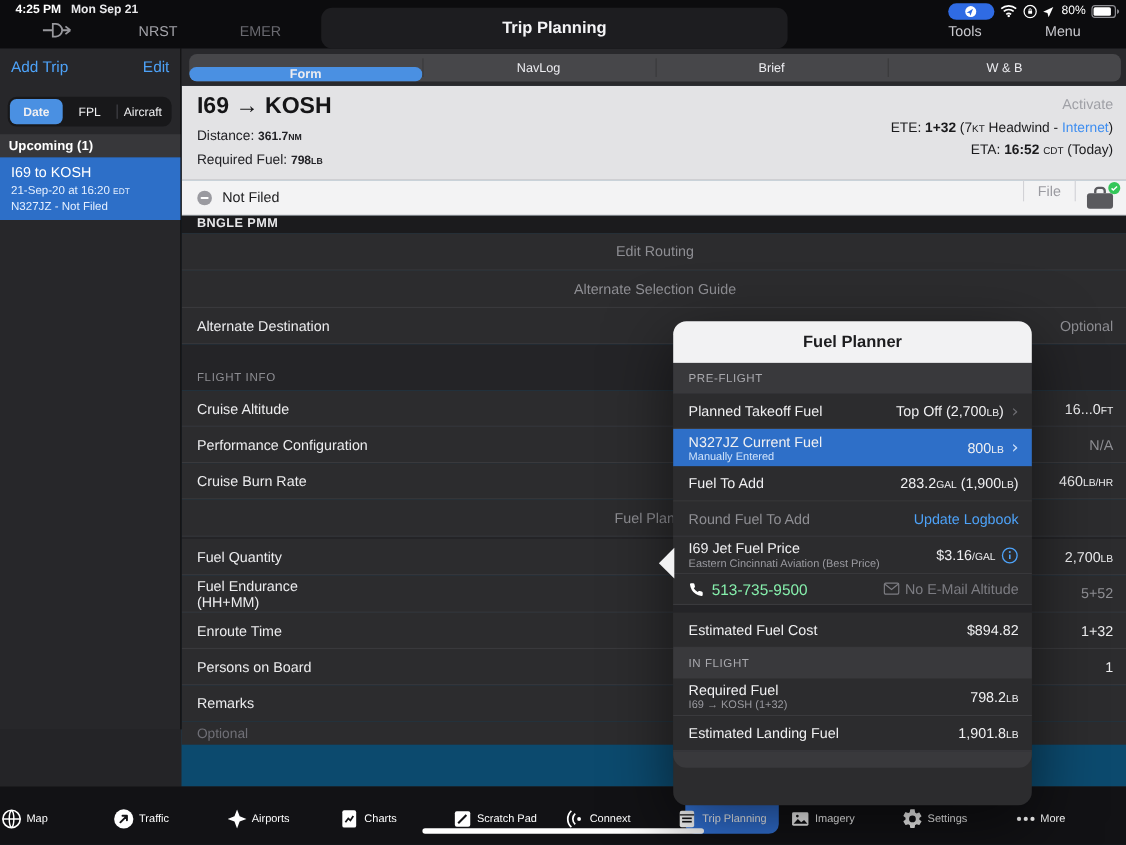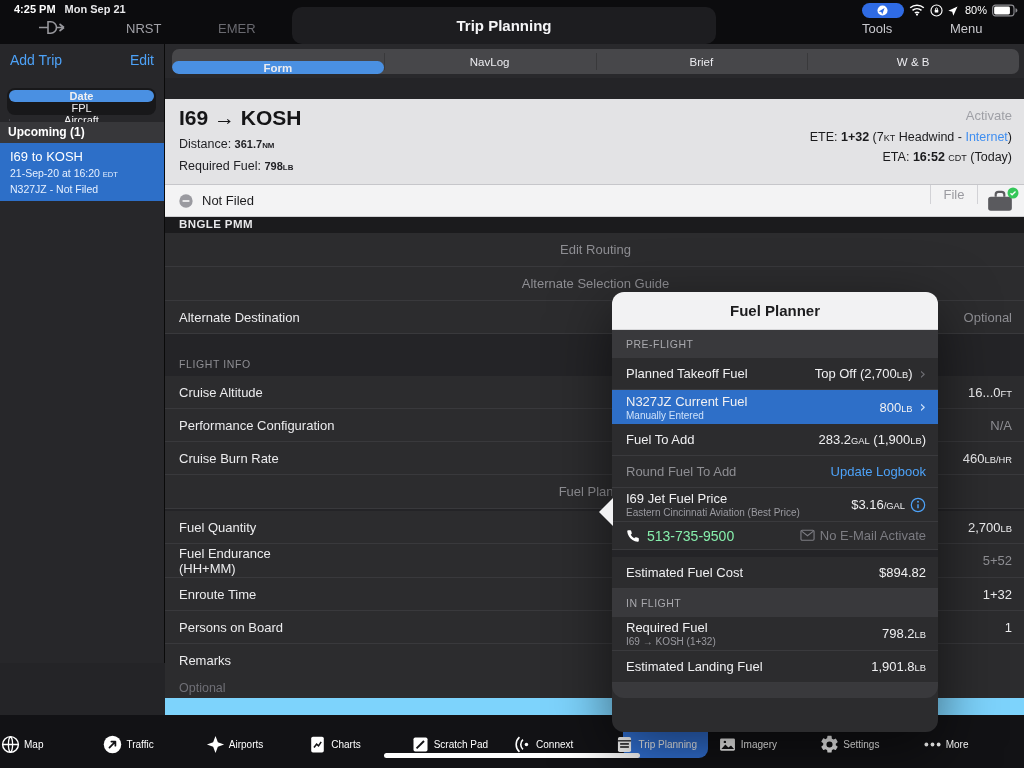--- a/index.html
+++ b/index.html
@@ -20,42 +20,42 @@
   .tools { left:862px; color:#c9c9ce; }
   .menu { left:950px; color:#c9c9ce; }
   .title-pill { position:absolute; left:292px; top:7px; width:424px; height:37px; background:#1d1d20; border-radius:10px;
                 display:flex; align-items:center; justify-content:center; }
   .title-pill span { font-size:15px; font-weight:bold; color:#f5f5f7; }
 
   
   .sidebar { position:absolute; left:0; top:44px; width:165px; height:619px; background:#27272a; border-right:1px solid #0a0a0a; z-index:2; }
   .sb-head { position:absolute; left:0; top:8px; width:100%; padding:0 10px; display:flex; justify-content:space-between; }
   .sb-head span { font-size:14px; color:#4DA2F8; }
-  .sb-seg { position:absolute; left:7px; right:8px; top:44px; height:27px; background:#18181a; border-radius:8px; display:flex; padding:2px;flex-direction:column; }
+  .sb-seg { position:absolute; left:7px; right:8px; top:44px; height:27px; background:#18181a; border-radius:8px; display:flex; padding:2px; }
   .sb-seg .chip { flex:1; display:flex; align-items:center; justify-content:center; font-size:11px; color:#f0f0f2; border-radius:6px; position:relative; }
   .sb-seg .chip.sel { background:#4A90E2; font-weight:bold; }
   .sb-seg .chip.divided::before { content:''; position:absolute; left:0; top:5px; bottom:5px; width:1px; background:#44444a; }
   .sb-section { position:absolute; left:0; top:78px; width:100%; height:21px; background:#37373a; color:#fff;
                 font-size:12px; font-weight:bold; line-height:21px; padding-left:8px; }
   .sb-trips { position:absolute; left:0; top:99px; width:100%; }
   .trip-item { padding:6px 10px 5px 10px; }
   .trip-item.sel { background:#2D6FC8; }
   .trip-item .t1 { font-size:13px; color:#fff; margin-bottom:2px; }
   .trip-item .t2 { font-size:10.5px; color:#e6f0ff; line-height:14px; }
 
   
   .viewtabs { position:absolute; left:165px; top:44px; width:859px; height:34px; background:#29292c; z-index:2; }
   .vt-wrap { position:absolute; left:7px; right:5px; top:5px; height:25px; background:#47474a; border-radius:7px; display:flex; overflow:hidden; }
   .vt-seg { flex:1; display:flex; align-items:center; justify-content:center; font-size:11.5px; color:#ececf0; position:relative; }
   .vt-seg + .vt-seg::before { content:''; position:absolute; left:0; top:4px; bottom:4px; width:1px; background:#39393b; }
   .vt-seg.sel { background:#4A90E2; border-radius:7px; font-weight:bold;margin-top:12px; }
   .vt-seg.sel::before { display:none; }
 
   
-  .main { position:absolute; left:165px; top:78px; width:859px; height:637px; background:#7dd3fc;margin-top:21px; }
+  .main { position:absolute; left:165px; top:78px; width:859px; height:637px; background:#0c4a6e; }
   .flight-header { position:absolute; left:0; top:0; width:100%; height:86px; background:#E3E3E5; border-bottom:1px solid #c6c6ca; color:#151517; }
   .fh-title { position:absolute; left:14px; top:7px; font-size:21px; font-weight:bold; }
   .fh-line { position:absolute; left:14px; font-size:12.5px; color:#222226; }
   .fh-line b { font-size:11px; }
   .fh-right { position:absolute; right:12px; top:9px; text-align:right; font-size:12.5px; color:#1b1b1d; }
   .fh-right .activate { color:#9fa0a6; font-size:13px; margin-bottom:7px; }
   .fh-right .line { margin-bottom:6px; }
   .fh-right a.link { color:#3f8ef0; text-decoration:none; }
   .notfiled { position:absolute; left:0; top:86px; width:100%; height:32px; background:#F3F3F4; border-bottom:1px solid #cfcfd2;
               display:flex; align-items:center; color:#1c1c1e; }
@@ -383,21 +383,21 @@
               <span>513-735-9500</span>
             </span>
           </div>
           <div class="pright">
             <span style="display: flex;">
               <svg width="15" height="13" viewBox="0 0 24 20">
                 <rect x="1.5" y="1.5" width="21" height="16" rx="2" fill="none" stroke="#7c7c82" stroke-width="1.8"></rect>
                 <path d="M2.5 3l9.5 7.5L21.5 3" fill="none" stroke="#7c7c82" stroke-width="1.8"></path>
               </svg>
             </span>
-            <span class="pvalue muted">No E-Mail Activate</span>
+            <span class="pvalue muted">No E-Mail Altitude</span>
           </div>
         </div>
         <div class="prow spacer" style="height: 7px;"></div>
         <div class="prow " style="height: 32px;">
           <div class="pleft">
             <span class="plabel">Estimated Fuel Cost</span>
           </div>
           <div class="pright">
             <span class="pvalue">$894.82</span>
           </div>

